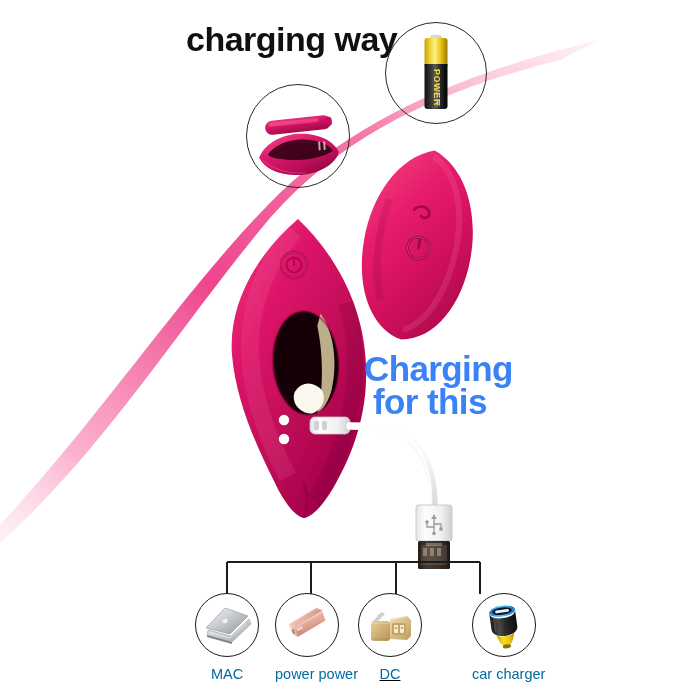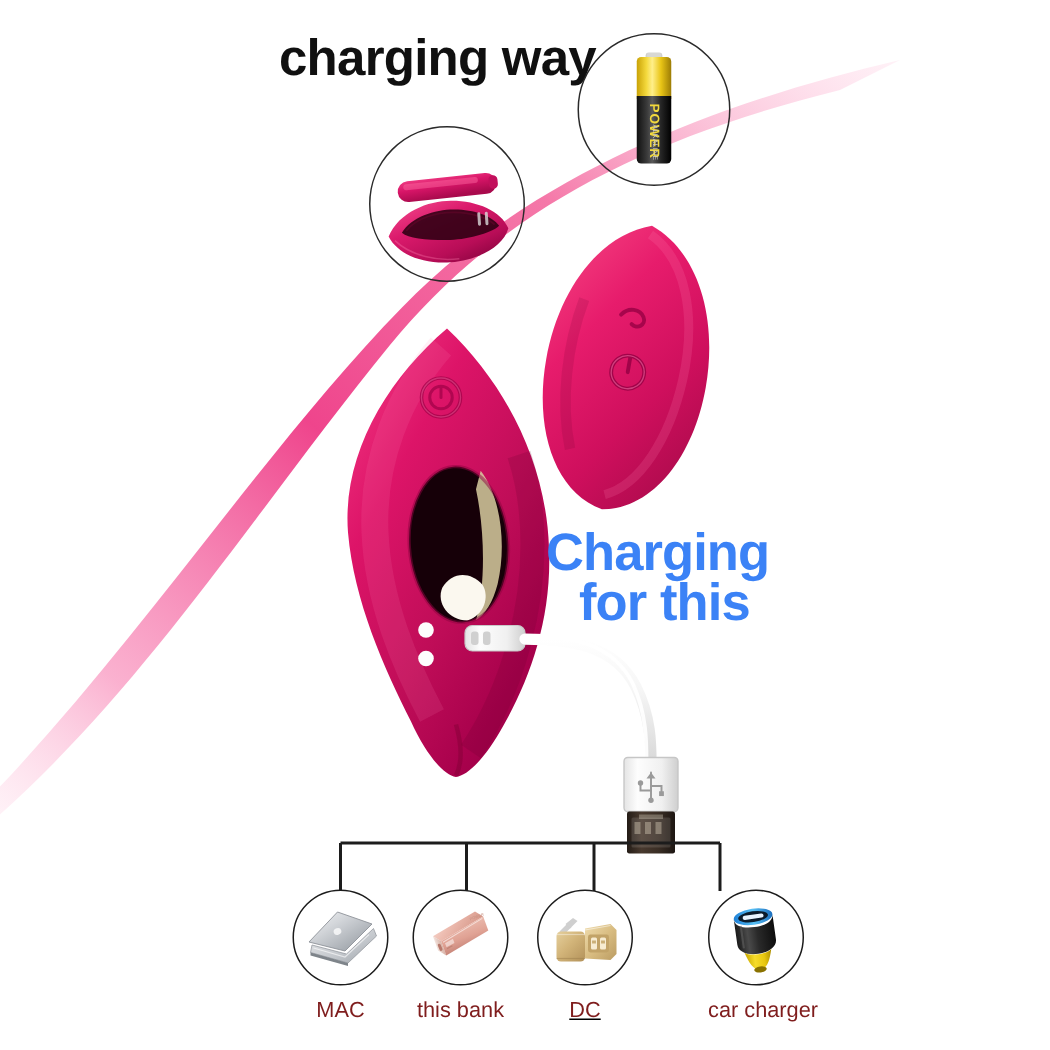--- a/index.html
+++ b/index.html
@@ -36,21 +36,20 @@
     top: 352px;
     font-size: 35px;
     font-weight: bold;
     color: #3b82f6;
     line-height: 0.95;
     letter-spacing: -0.6px;
   }
   .heading-sub .line2 {
     display: block;
     padding-left: 9px;
-    text-align: center;
   }
 
   
   .swoosh {
     position: absolute;
     left: 0;
     top: 0;
     width: 700px;
     height: 700px;
     pointer-events: none;
@@ -127,21 +126,21 @@
     border: 1.6px solid #1c1c1c;
     border-radius: 50%;
     position: relative;
     overflow: hidden;
     background: #fff;
     margin: 0 auto;
   }
   .accessory .cap-label {
     margin-top: 9px;
     font-size: 14.5px;
-    color: #7f1d1d;
+    color: #0369a1;
     white-space: nowrap;
   }
   .acc-mac  { left: 195px; top: 593px; }
   .acc-bank { left: 275px; top: 593px; }
   .acc-dc   { left: 358px; top: 593px; text-decoration: underline; }
   .acc-car  { left: 472px; top: 593px; }
 </style>
 </head>
 <body>
 
@@ -400,21 +399,21 @@
           <path d="M 18 29 L 50 23 L 50 33 L 18 39 Z" fill="url(#pbFace)"></path>
 
           <rect x="15" y="30" width="2" height="5" rx="1" fill="#b8796c" transform="rotate(-3 16 32)"></rect>
           <path d="M 20 31 L 26 30 L 26 33 L 20 34 Z" fill="#ffffff" opacity="0.5"></path>
           <path d="M 20 35 L 24 34.3" stroke="#c08577" stroke-width="0.9"></path>
           <path d="M 19 30 L 49 24" stroke="#ffffff" stroke-width="0.7" opacity="0.55"></path>
           <text x="41" y="22.5" font-size="2.6" fill="#c79283" font-family="sans-serif">POWER</text>
         </g>
       </svg>
     </div>
-    <div class="cap-label">this bank</div>
+    <div class="cap-label">power power</div>
   </div>
 
   <div class="accessory acc-dc">
     <div class="bubble">
       <svg viewBox="0 0 62 62">
         <defs>
           <linearGradient id="dcA" x1="0" y1="0" x2="1" y2="1">
             <stop offset="0%" stop-color="#e5cf9c"></stop>
             <stop offset="45%" stop-color="#d2b479"></stop>
             <stop offset="100%" stop-color="#b3925a"></stop>

